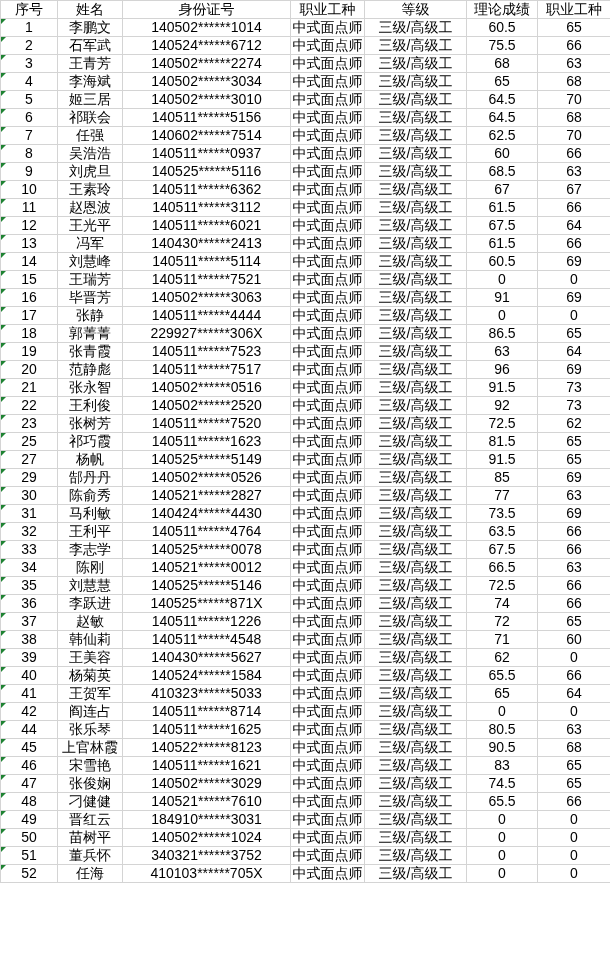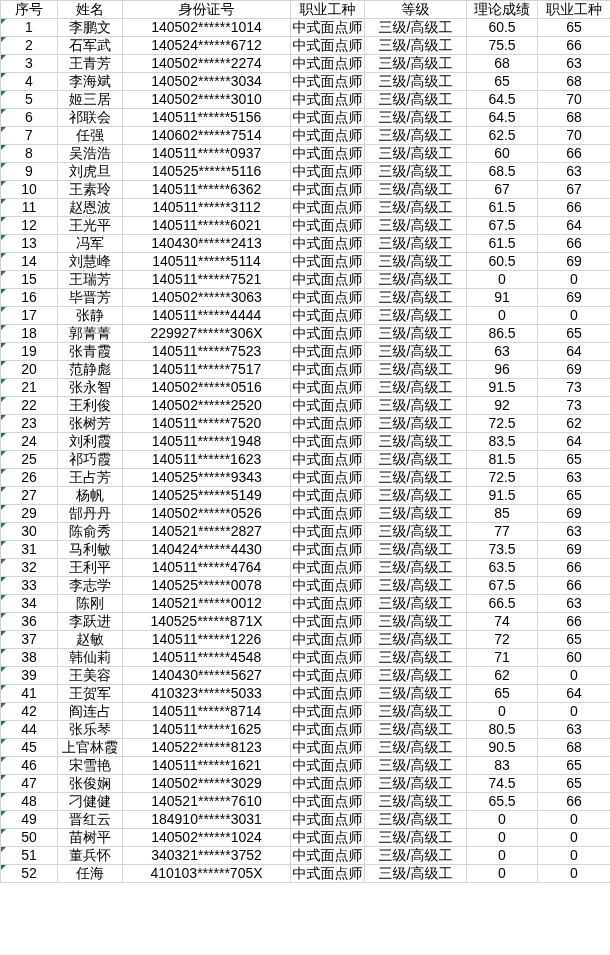--- a/index.html
+++ b/index.html
@@ -279,47 +279,29 @@
       <tr data-name="table-row">
         <td class="col-index" data-name="cell-index"><span class="tri" data-name="number-stored-as-text-indicator-icon"></span>23</td>
         <td class="col-name" data-name="cell-name">张树芳</td>
         <td class="col-id" data-name="cell-id">140511******7520</td>
         <td class="col-occupation" data-name="cell-occupation">中式面点师</td>
         <td class="col-level" data-name="cell-level">三级/高级工</td>
         <td class="col-theory" data-name="cell-theory">72.5</td>
         <td class="col-practical" data-name="cell-practical">62</td>
       </tr>
       <tr data-name="table-row">
-        <td class="col-index" data-name="cell-index"><span class="tri" data-name="number-stored-as-text-indicator-icon"></span>24</td>
-        <td class="col-name" data-name="cell-name">刘利霞</td>
-        <td class="col-id" data-name="cell-id">140511******1948</td>
-        <td class="col-occupation" data-name="cell-occupation">中式面点师</td>
-        <td class="col-level" data-name="cell-level">三级/高级工</td>
-        <td class="col-theory" data-name="cell-theory">83.5</td>
-        <td class="col-practical" data-name="cell-practical">64</td>
-      </tr>
-      <tr data-name="table-row">
         <td class="col-index" data-name="cell-index"><span class="tri" data-name="number-stored-as-text-indicator-icon"></span>25</td>
         <td class="col-name" data-name="cell-name">祁巧霞</td>
         <td class="col-id" data-name="cell-id">140511******1623</td>
         <td class="col-occupation" data-name="cell-occupation">中式面点师</td>
         <td class="col-level" data-name="cell-level">三级/高级工</td>
         <td class="col-theory" data-name="cell-theory">81.5</td>
         <td class="col-practical" data-name="cell-practical">65</td>
       </tr>
       <tr data-name="table-row">
-        <td class="col-index" data-name="cell-index"><span class="tri" data-name="number-stored-as-text-indicator-icon"></span>26</td>
-        <td class="col-name" data-name="cell-name">王占芳</td>
-        <td class="col-id" data-name="cell-id">140525******9343</td>
-        <td class="col-occupation" data-name="cell-occupation">中式面点师</td>
-        <td class="col-level" data-name="cell-level">三级/高级工</td>
-        <td class="col-theory" data-name="cell-theory">72.5</td>
-        <td class="col-practical" data-name="cell-practical">63</td>
-      </tr>
-      <tr data-name="table-row">
         <td class="col-index" data-name="cell-index"><span class="tri" data-name="number-stored-as-text-indicator-icon"></span>27</td>
         <td class="col-name" data-name="cell-name">杨帆</td>
         <td class="col-id" data-name="cell-id">140525******5149</td>
         <td class="col-occupation" data-name="cell-occupation">中式面点师</td>
         <td class="col-level" data-name="cell-level">三级/高级工</td>
         <td class="col-theory" data-name="cell-theory">91.5</td>
         <td class="col-practical" data-name="cell-practical">65</td>
       </tr>
       <tr data-name="table-row">
         <td class="col-index" data-name="cell-index"><span class="tri" data-name="number-stored-as-text-indicator-icon"></span>29</td>
@@ -369,20 +351,29 @@
       <tr data-name="table-row">
         <td class="col-index" data-name="cell-index"><span class="tri" data-name="number-stored-as-text-indicator-icon"></span>34</td>
         <td class="col-name" data-name="cell-name">陈刚</td>
         <td class="col-id" data-name="cell-id">140521******0012</td>
         <td class="col-occupation" data-name="cell-occupation">中式面点师</td>
         <td class="col-level" data-name="cell-level">三级/高级工</td>
         <td class="col-theory" data-name="cell-theory">66.5</td>
         <td class="col-practical" data-name="cell-practical">63</td>
       </tr>
       <tr data-name="table-row">
+        <td class="col-index" data-name="cell-index"><span class="tri" data-name="number-stored-as-text-indicator-icon"></span>35</td>
+        <td class="col-name" data-name="cell-name">刘慧慧</td>
+        <td class="col-id" data-name="cell-id">140525******5146</td>
+        <td class="col-occupation" data-name="cell-occupation">中式面点师</td>
+        <td class="col-level" data-name="cell-level">三级/高级工</td>
+        <td class="col-theory" data-name="cell-theory">72.5</td>
+        <td class="col-practical" data-name="cell-practical">66</td>
+      </tr>
+      <tr data-name="table-row">
         <td class="col-index" data-name="cell-index"><span class="tri" data-name="number-stored-as-text-indicator-icon"></span>36</td>
         <td class="col-name" data-name="cell-name">李跃进</td>
         <td class="col-id" data-name="cell-id">140525******871X</td>
         <td class="col-occupation" data-name="cell-occupation">中式面点师</td>
         <td class="col-level" data-name="cell-level">三级/高级工</td>
         <td class="col-theory" data-name="cell-theory">74</td>
         <td class="col-practical" data-name="cell-practical">66</td>
       </tr>
       <tr data-name="table-row">
         <td class="col-index" data-name="cell-index"><span class="tri" data-name="number-stored-as-text-indicator-icon"></span>37</td>
@@ -403,20 +394,29 @@
         <td class="col-practical" data-name="cell-practical">60</td>
       </tr>
       <tr data-name="table-row">
         <td class="col-index" data-name="cell-index"><span class="tri" data-name="number-stored-as-text-indicator-icon"></span>39</td>
         <td class="col-name" data-name="cell-name">王美容</td>
         <td class="col-id" data-name="cell-id">140430******5627</td>
         <td class="col-occupation" data-name="cell-occupation">中式面点师</td>
         <td class="col-level" data-name="cell-level">三级/高级工</td>
         <td class="col-theory" data-name="cell-theory">62</td>
         <td class="col-practical" data-name="cell-practical">0</td>
+      </tr>
+      <tr data-name="table-row">
+        <td class="col-index" data-name="cell-index"><span class="tri" data-name="number-stored-as-text-indicator-icon"></span>40</td>
+        <td class="col-name" data-name="cell-name">杨菊英</td>
+        <td class="col-id" data-name="cell-id">140524******1584</td>
+        <td class="col-occupation" data-name="cell-occupation">中式面点师</td>
+        <td class="col-level" data-name="cell-level">三级/高级工</td>
+        <td class="col-theory" data-name="cell-theory">65.5</td>
+        <td class="col-practical" data-name="cell-practical">66</td>
       </tr>
       <tr data-name="table-row">
         <td class="col-index" data-name="cell-index"><span class="tri" data-name="number-stored-as-text-indicator-icon"></span>41</td>
         <td class="col-name" data-name="cell-name">王贺军</td>
         <td class="col-id" data-name="cell-id">410323******5033</td>
         <td class="col-occupation" data-name="cell-occupation">中式面点师</td>
         <td class="col-level" data-name="cell-level">三级/高级工</td>
         <td class="col-theory" data-name="cell-theory">65</td>
         <td class="col-practical" data-name="cell-practical">64</td>
       </tr>

